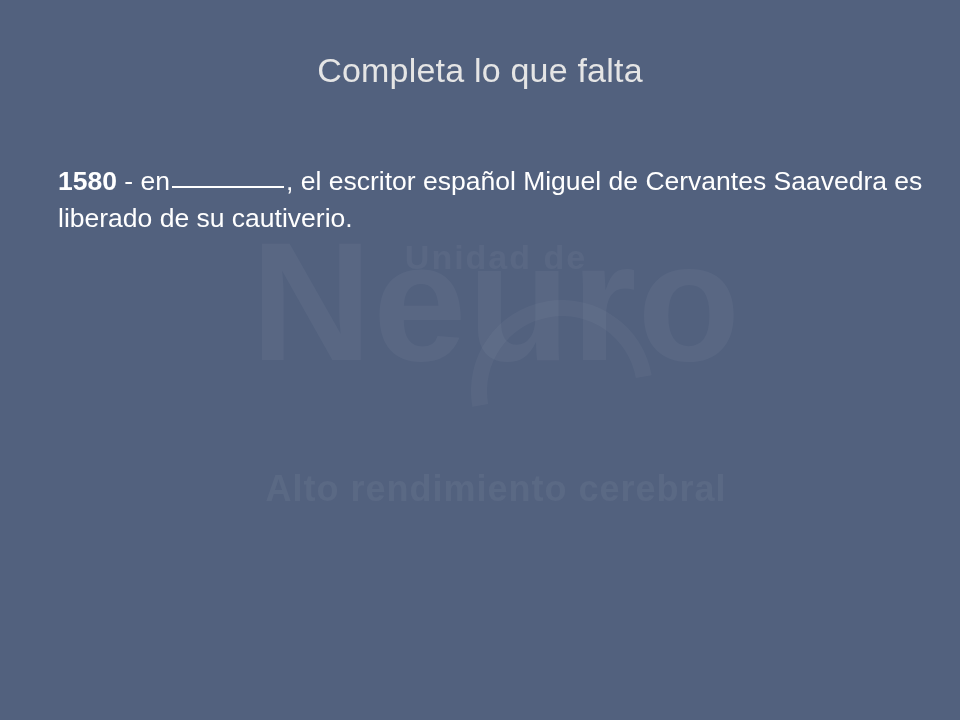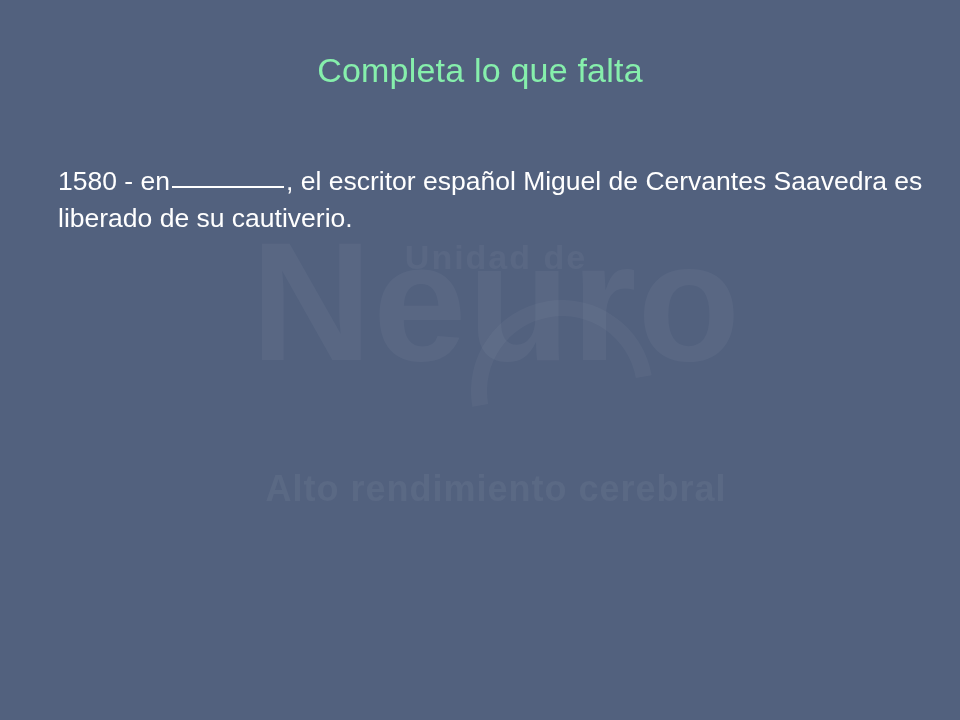--- a/index.html
+++ b/index.html
@@ -87,21 +87,21 @@
 
   
   .slide-title {
     position: absolute;
     left: 0;
     top: 28px;
     width: 960px;
     text-align: center;
     font-size: 34px;
     font-weight: normal;
-    color: #86efac;
+    color: #e5e5e5;
     letter-spacing: 0.2px;
     z-index: 2;
   }
 
   
   .body-block {
     position: absolute;
     left: 58px;
     top: 163px;
     width: 878px;
@@ -111,21 +111,21 @@
   .entry {
     color: #ffffff;
     font-size: 26.5px;
     line-height: 37px;
     margin: 0 0 12px 0;
     text-align: left;
   }
   .entry:last-child { margin-bottom: 0; }
 
   .year {
-    font-weight: normal;
+    font-weight: bold;
   }
   .blank {
     display: inline-block;
     width: 112px;
     border-bottom: 2.5px solid #ffffff;
     vertical-align: 2px;
     margin: 0 2px;
   }
 </style>
 </head>

